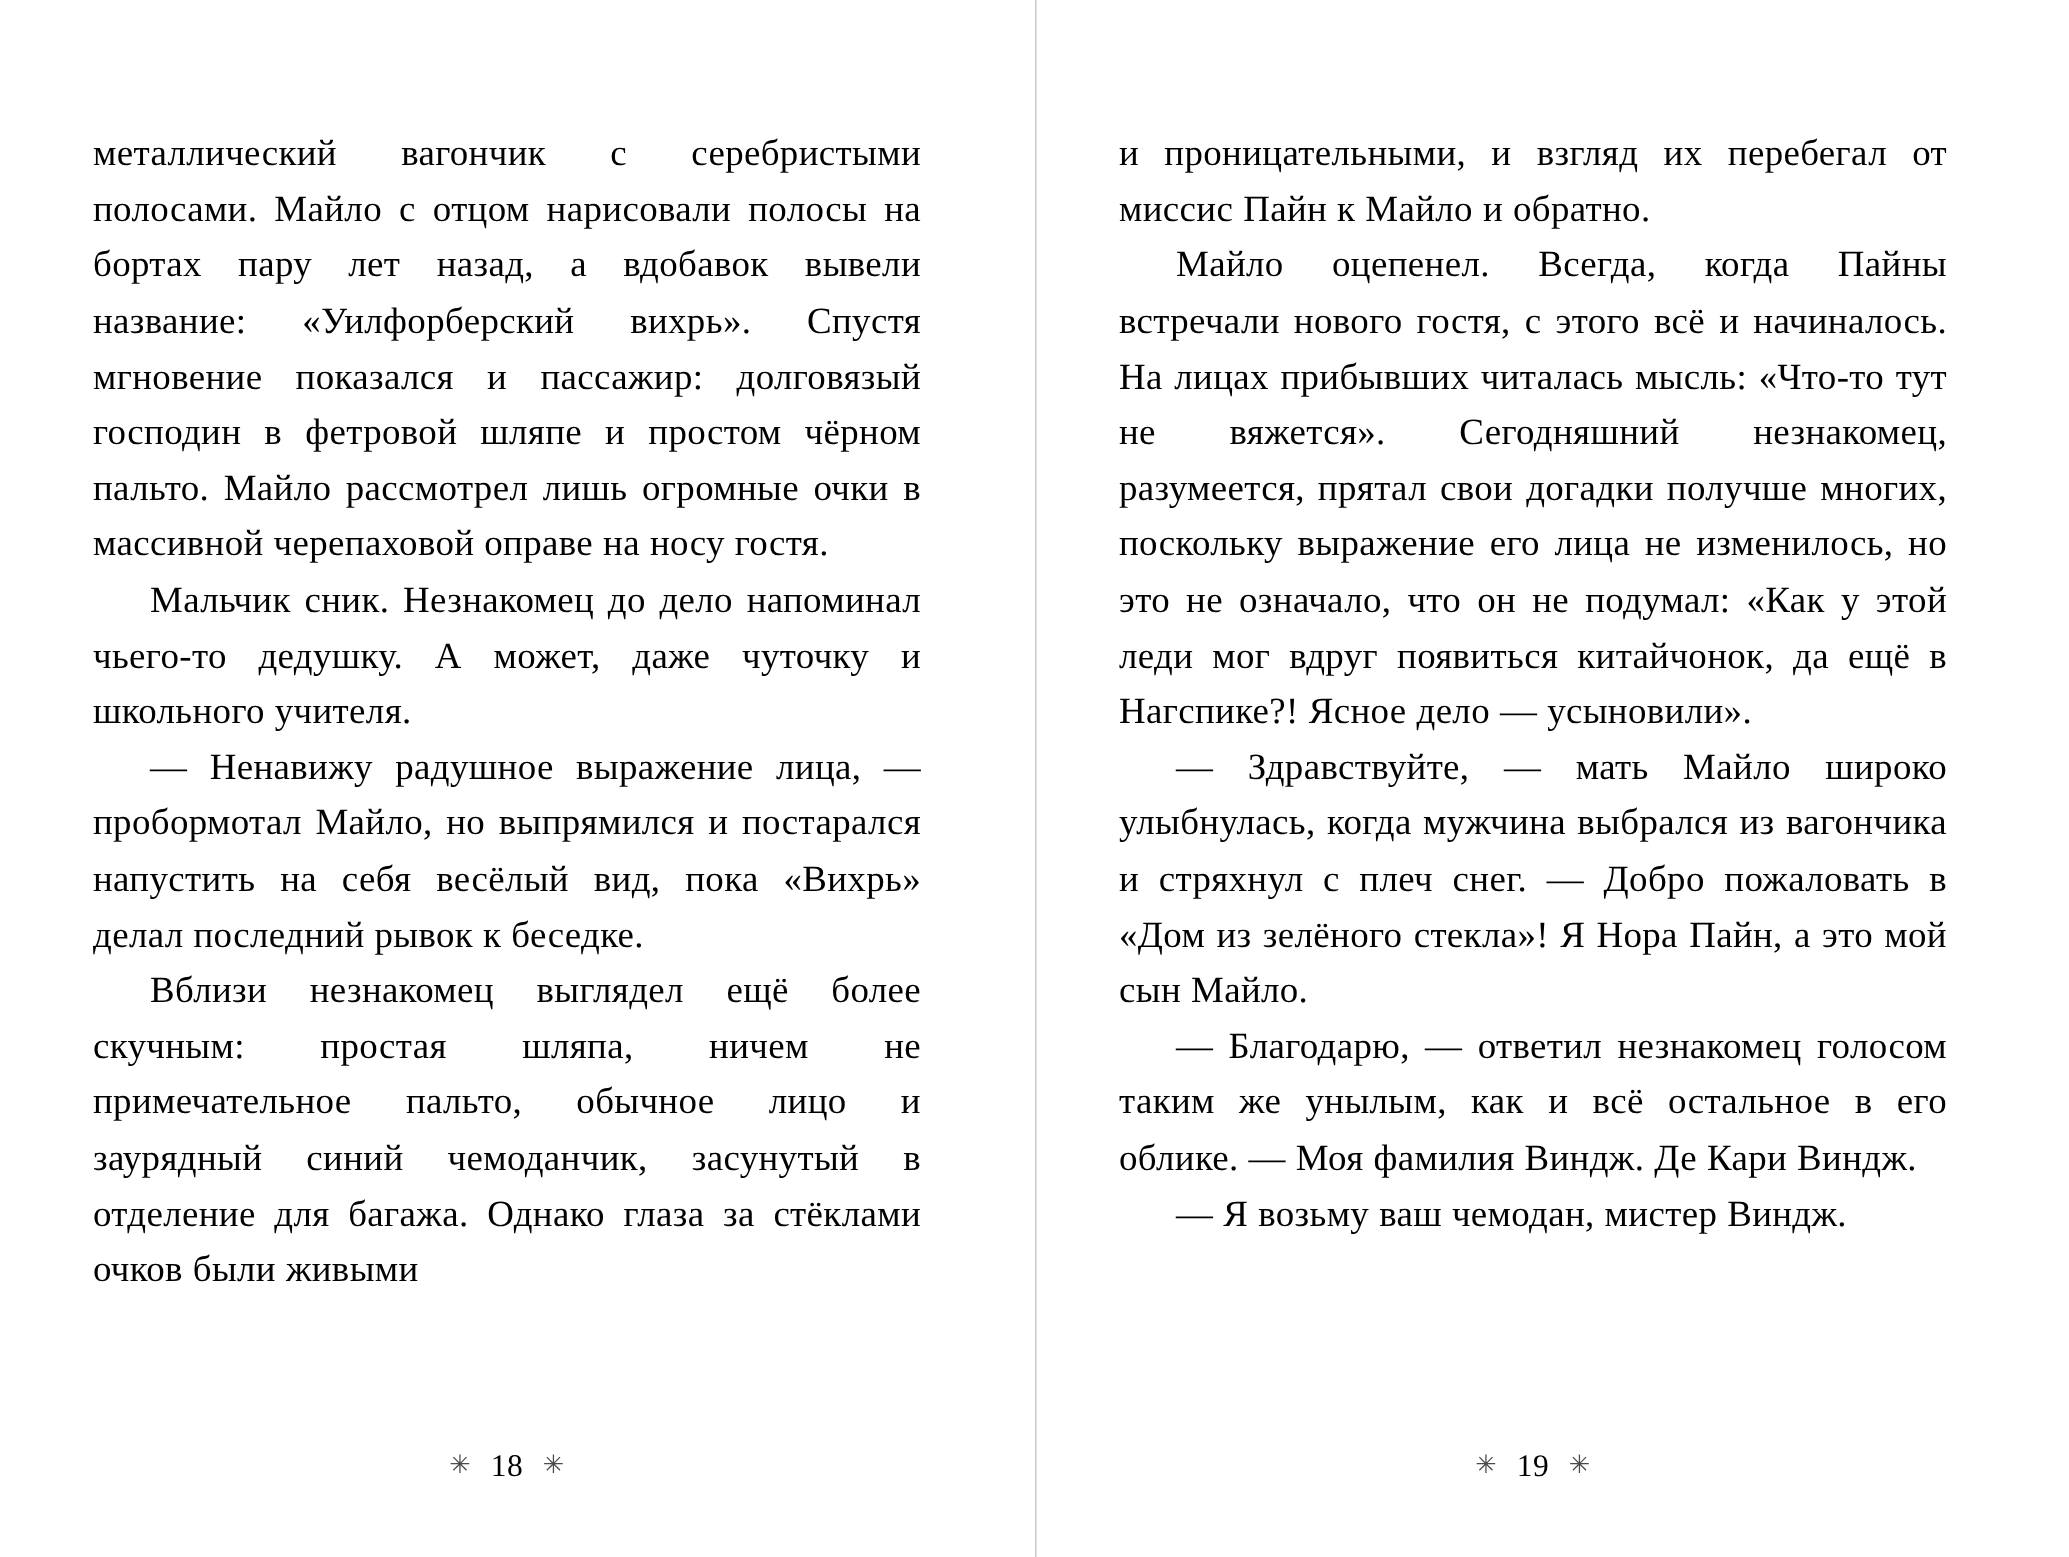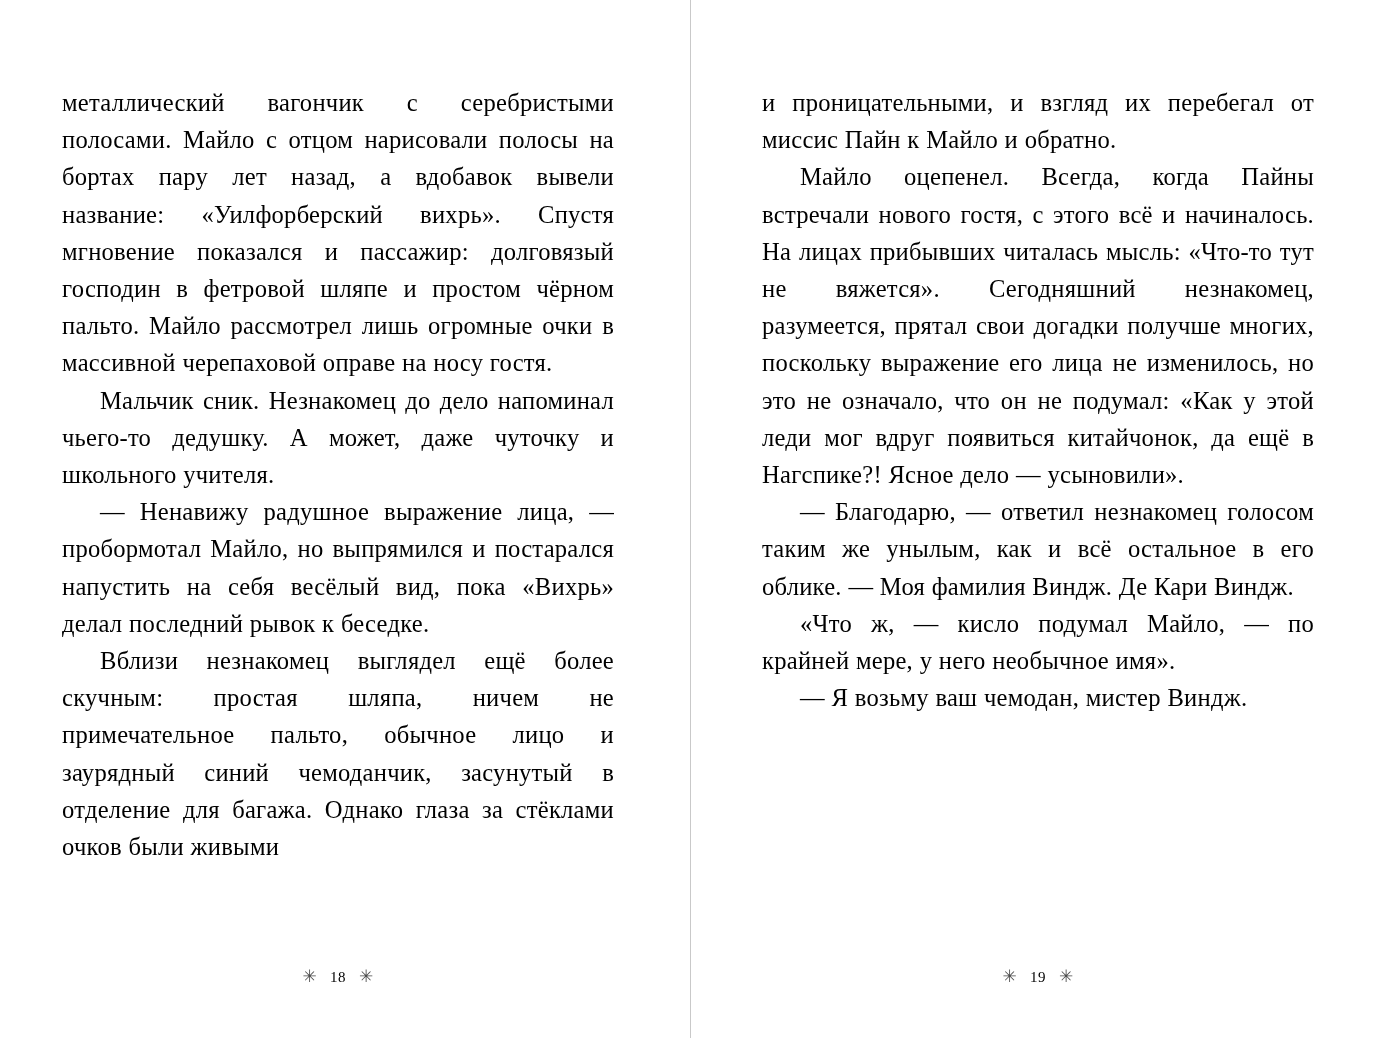--- a/index.html
+++ b/index.html
@@ -32,21 +32,21 @@
     height: 1038px;
     background: #c9c9c9;
   }
 
   .page {
     position: absolute;
     top: 0;
     height: 1038px;
   }
   .page-left  { left: 0;    width: 690px; }
-  .page-right { left: 683px; width: 688px; }
+  .page-right { left: 667px; width: 688px; }
 
   .text-block {
     position: absolute;
     top: 84px;
   }
   .page-left .text-block  { left: 62px;  width: 552px; }
   .page-right .text-block { left: 79px;  width: 552px; }
 
   p.para {
     margin: 0;
@@ -79,21 +79,21 @@
   .page-left .folio  { left: 62px; width: 552px; }
   .page-right .folio { left: 79px; width: 552px; }
 
   .folio .star {
     font-size: 17px;
     color: #4a4a4a;
     position: relative;
     top: -1px;
   }
   .folio .num {
-    font-size: 15px;
+    font-size: 21px;
     color: #000000;
   }
 </style>
 </head>
 <body>
 
 <div class="spread">
 
   <div class="spine"></div>
 
@@ -109,22 +109,22 @@
       <span class="star">✳</span>
       <span class="num">18</span>
       <span class="star">✳</span>
     </div>
   </div>
 
   <div class="page page-right">
     <div class="text-block">
       <p class="para no-indent">и проницательными, и взгляд их перебегал от миссис Пайн к Майло и обратно.</p>
       <p class="para">Майло оцепенел. Всегда, когда Пайны встречали нового гостя, с этого всё и начиналось. На лицах прибывших читалась мысль: «Что-то тут не вяжется». Сегодняшний незнакомец, разумеется, прятал свои догадки получше многих, поскольку выражение его лица не изменилось, но это не означало, что он не подумал: «Как у этой леди мог вдруг появиться китайчонок, да ещё в Нагспике?! Ясное дело — усыновили».</p>
+      <p class="para">— Здравствуйте, — мать Майло широко улыбнулась, когда мужчина выбрался из вагончика и стряхнул с плеч снег. — Добро пожаловать в «Дом из зелёного стекла»! Я Нора Пайн, а это мой сын Майло.</p>
       <p class="para">— Благодарю, — ответил незнакомец голосом таким же унылым, как и всё остальное в его облике. — Моя фамилия Виндж. Де Кари Виндж.</p>
-      <p class="para">«Что ж, — кисло подумал Майло, — по крайней мере, у него необычное имя».</p>
       <p class="para">— Я возьму ваш чемодан, мистер Виндж.</p>
     </div>
 
     <div class="folio">
       <span class="star">✳</span>
       <span class="num">19</span>
       <span class="star">✳</span>
     </div>
   </div>
 

